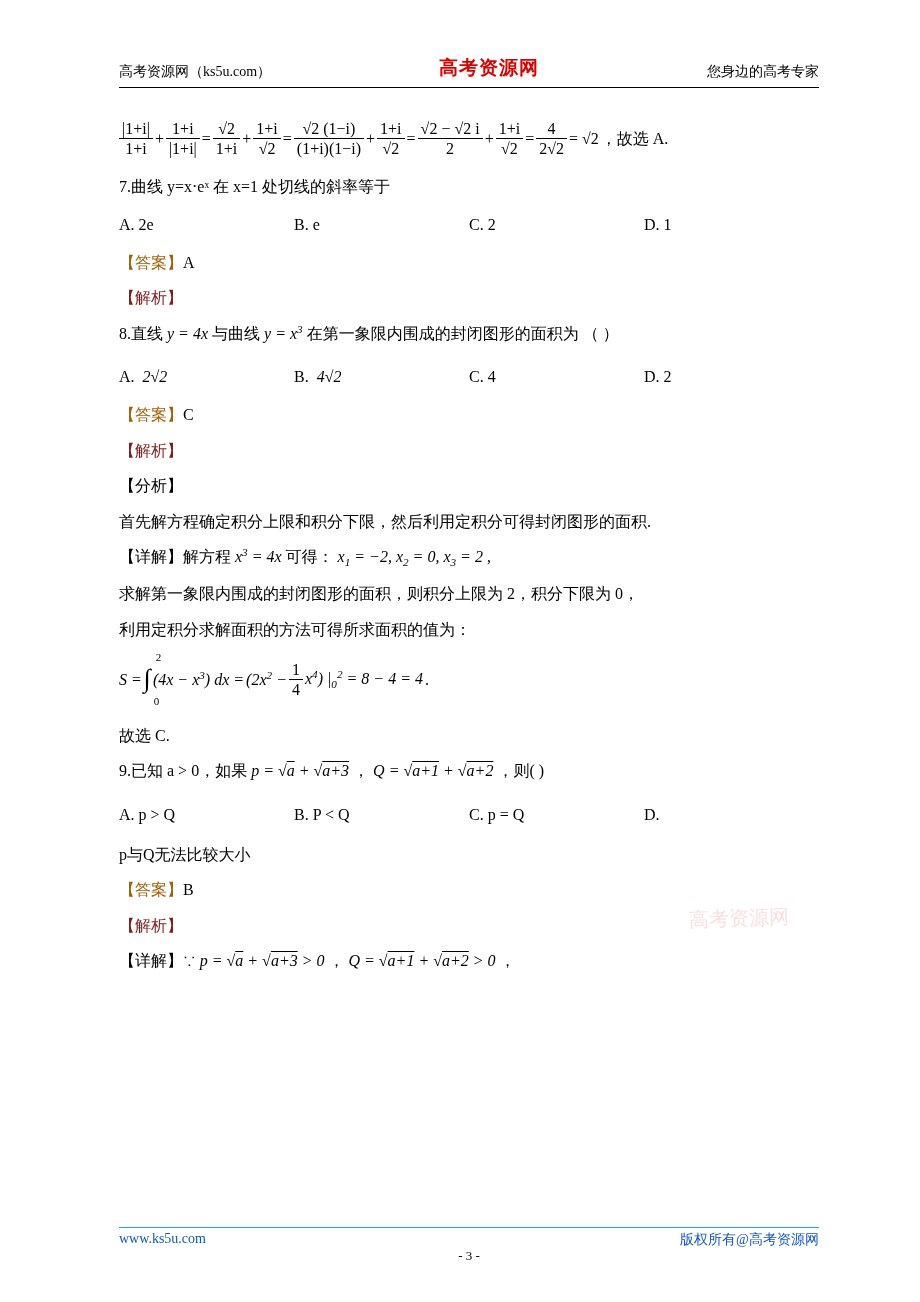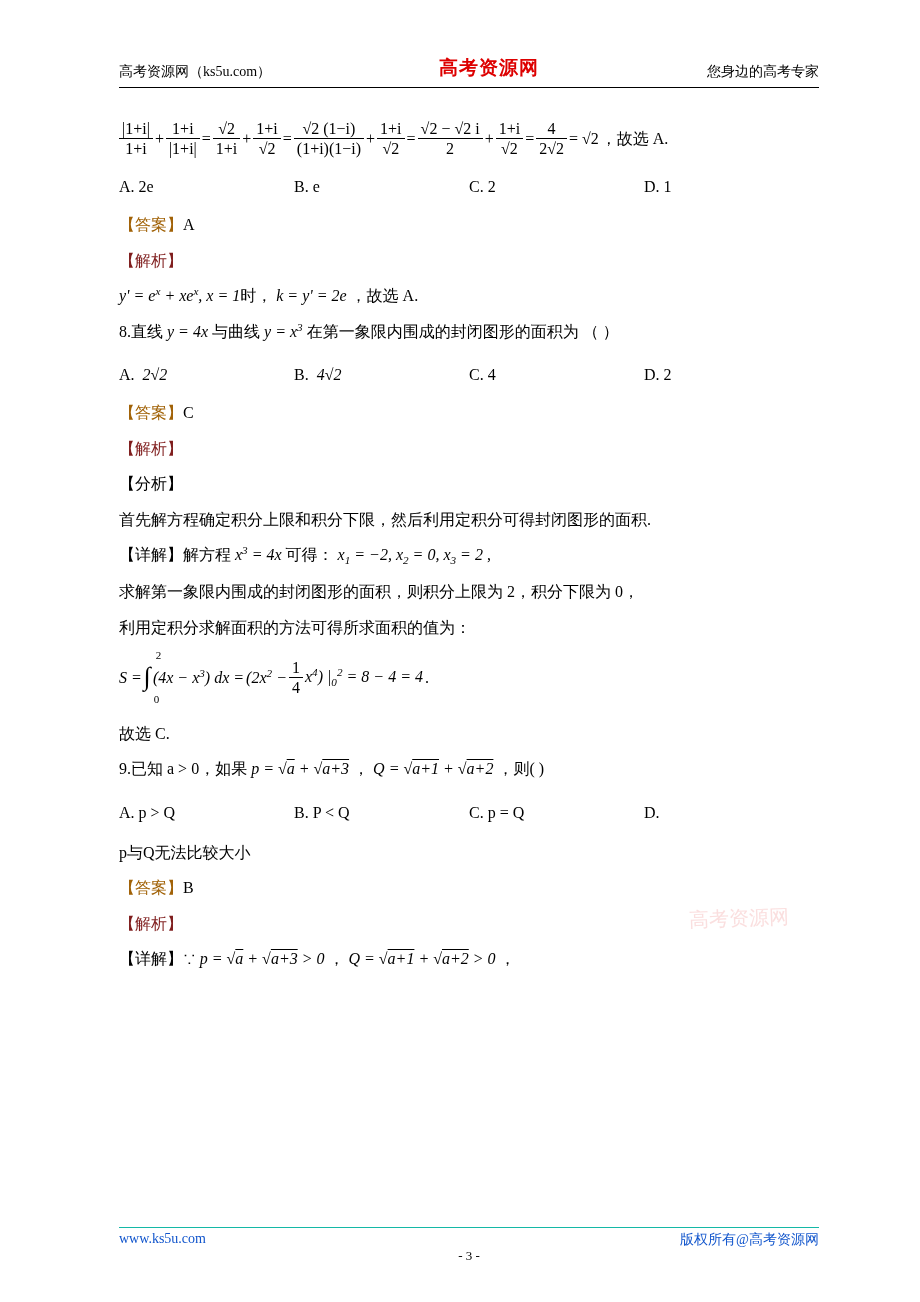--- a/index.html
+++ b/index.html
@@ -113,34 +113,32 @@
         </span>
       <span>=</span>
       <span class="frac">
           <span class="num">4</span>
           <span class="den">2√2</span>
         </span>
       <span>= √2</span>
       <span style="font-family:SimSun;">，故选 A.</span>
     </div>
 
+    <div class="line">7.曲线 y=x·eˣ 在 x=1 处切线的斜率等于</div>
     <div class="options">
       <div class="opt">A. 2e</div>
       <div class="opt">B. e</div>
       <div class="opt">C. 2</div>
       <div class="opt">D. 1</div>
     </div>
     <div class="line">
       <span class="ans-label">【答案】</span><span>A</span>
     </div>
     <div class="line">
       <span class="ana-label">【解析】</span>
-    </div>
-    <div class="line math">
-      <span style="font-style:italic;">y' = e<sup>x</sup> + xe<sup>x</sup>, x = 1</span><span class="upright" style="font-family:SimSun;">时，</span> <span style="font-style:italic;">k = y' = 2e</span> <span class="upright" style="font-family:SimSun;">，故选 A.</span>
     </div>
 
     <div class="line">
       <span>8.直线 </span>
       <span class="math"><i>y</i> = 4<i>x</i></span>
       <span> 与曲线 </span>
       <span class="math"><i>y</i> = <i>x</i><sup>3</sup></span>
       <span> 在第一象限内围成的封闭图形的面积为 （   ）</span>
     </div>
     <div class="options" style="margin-top:10px;">

